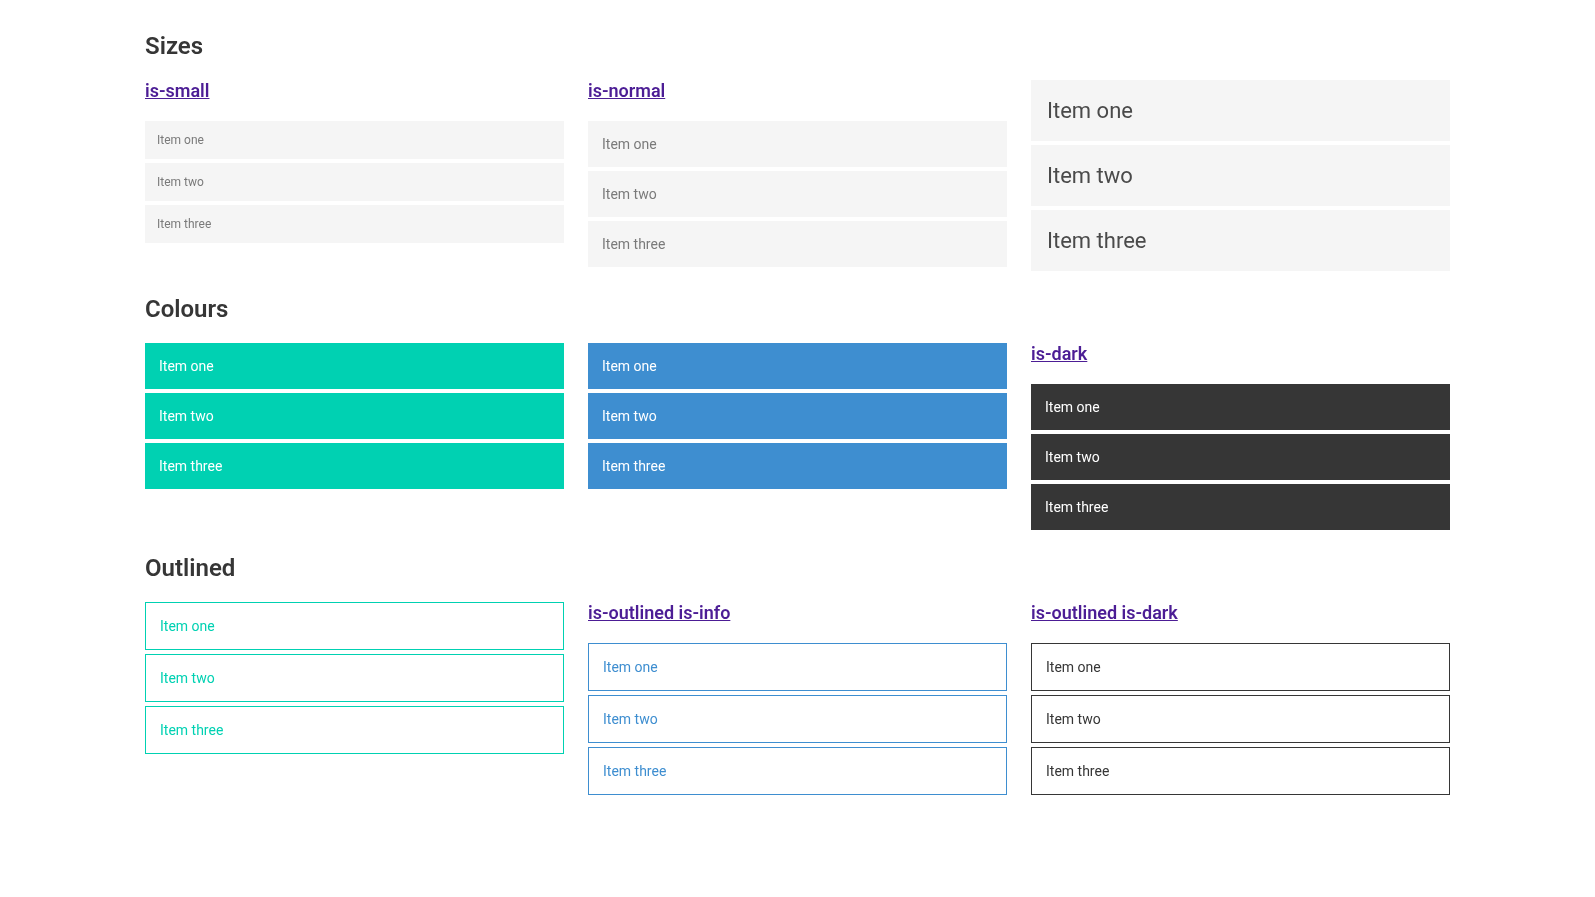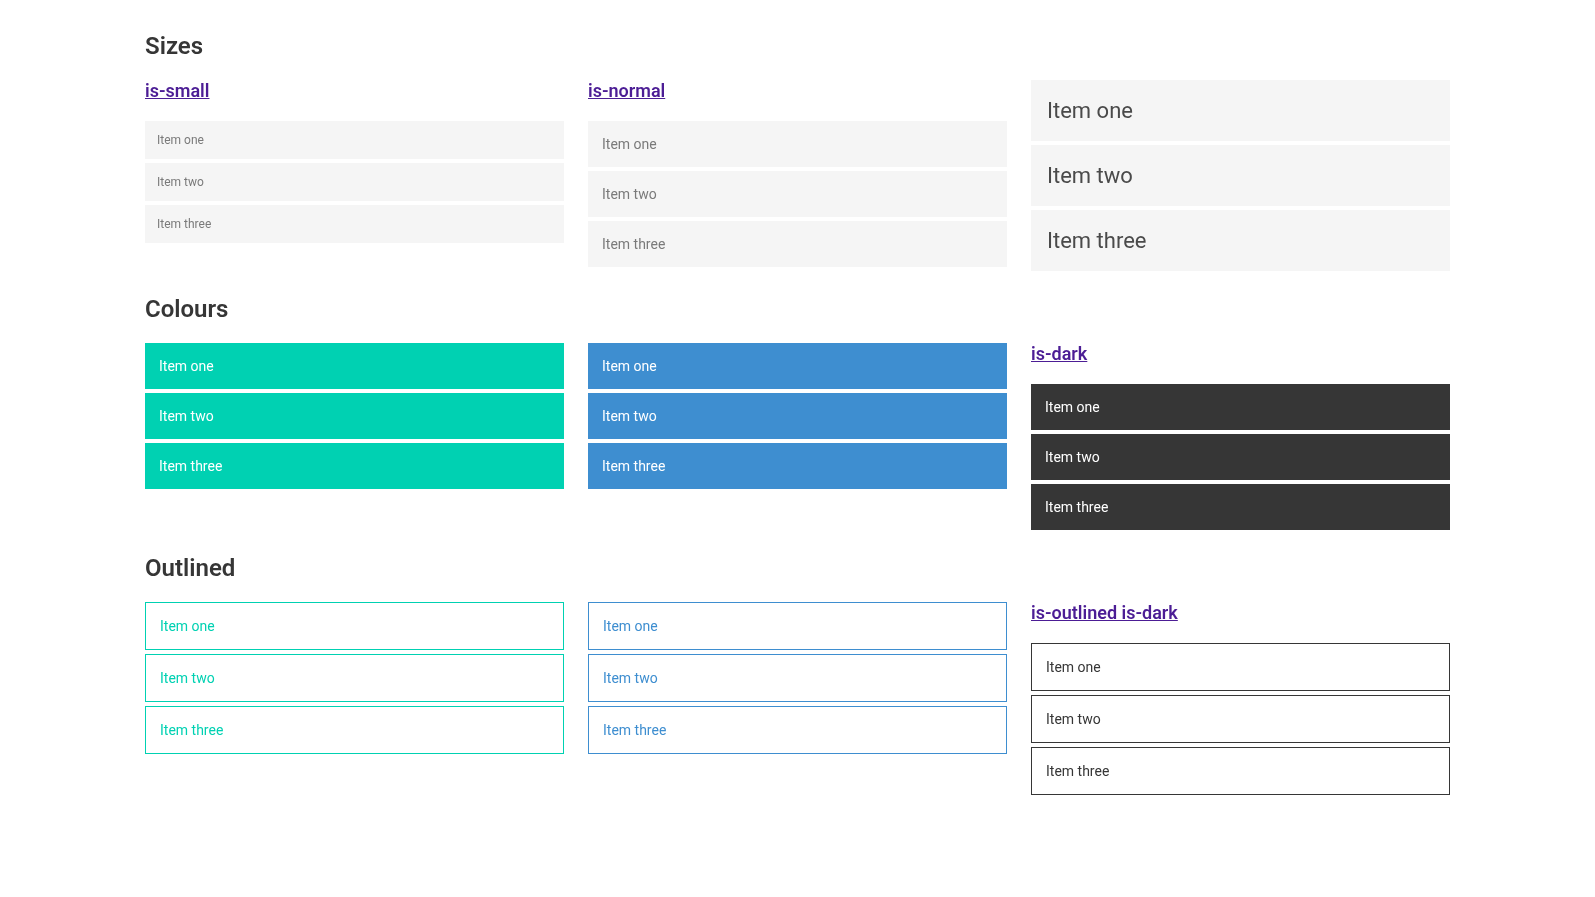--- a/index.html
+++ b/index.html
@@ -143,20 +143,21 @@
 <h2 class="section-title">Outlined</h2>
 <div class="columns">
   <div class="column">
     <div class="list is-outlined is-primary">
       <div class="list-item">Item one</div>
       <div class="list-item">Item two</div>
       <div class="list-item">Item three</div>
     </div>
   </div>
   <div class="column">
+    <div class="variant-label">is-outlined is-info</div>
     <div class="list is-outlined is-info">
       <div class="list-item">Item one</div>
       <div class="list-item">Item two</div>
       <div class="list-item">Item three</div>
     </div>
   </div>
   <div class="column">
     <div class="variant-label">is-outlined is-dark</div>
     <div class="list is-outlined is-dark">
       <div class="list-item">Item one</div>

